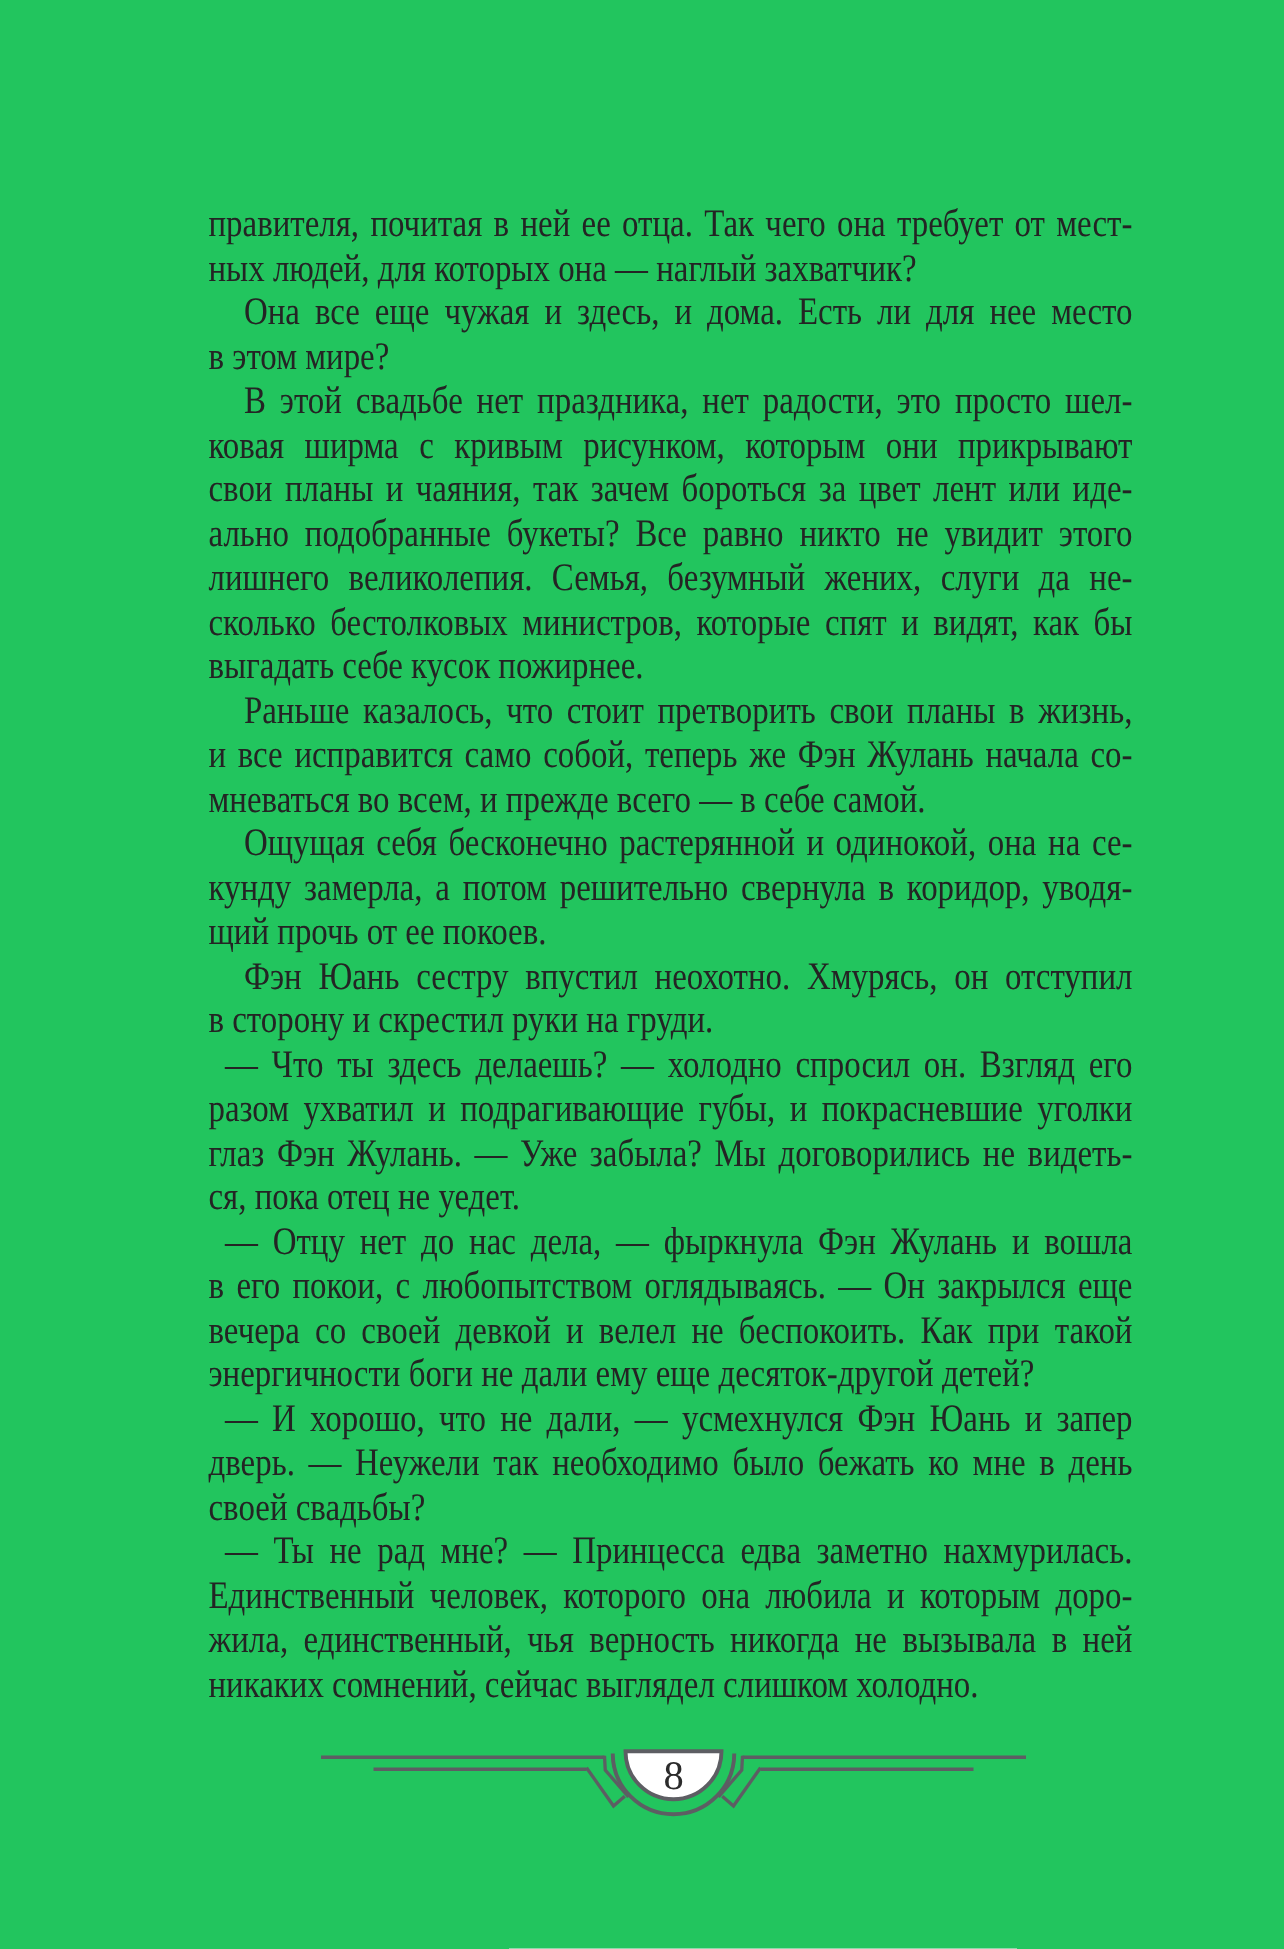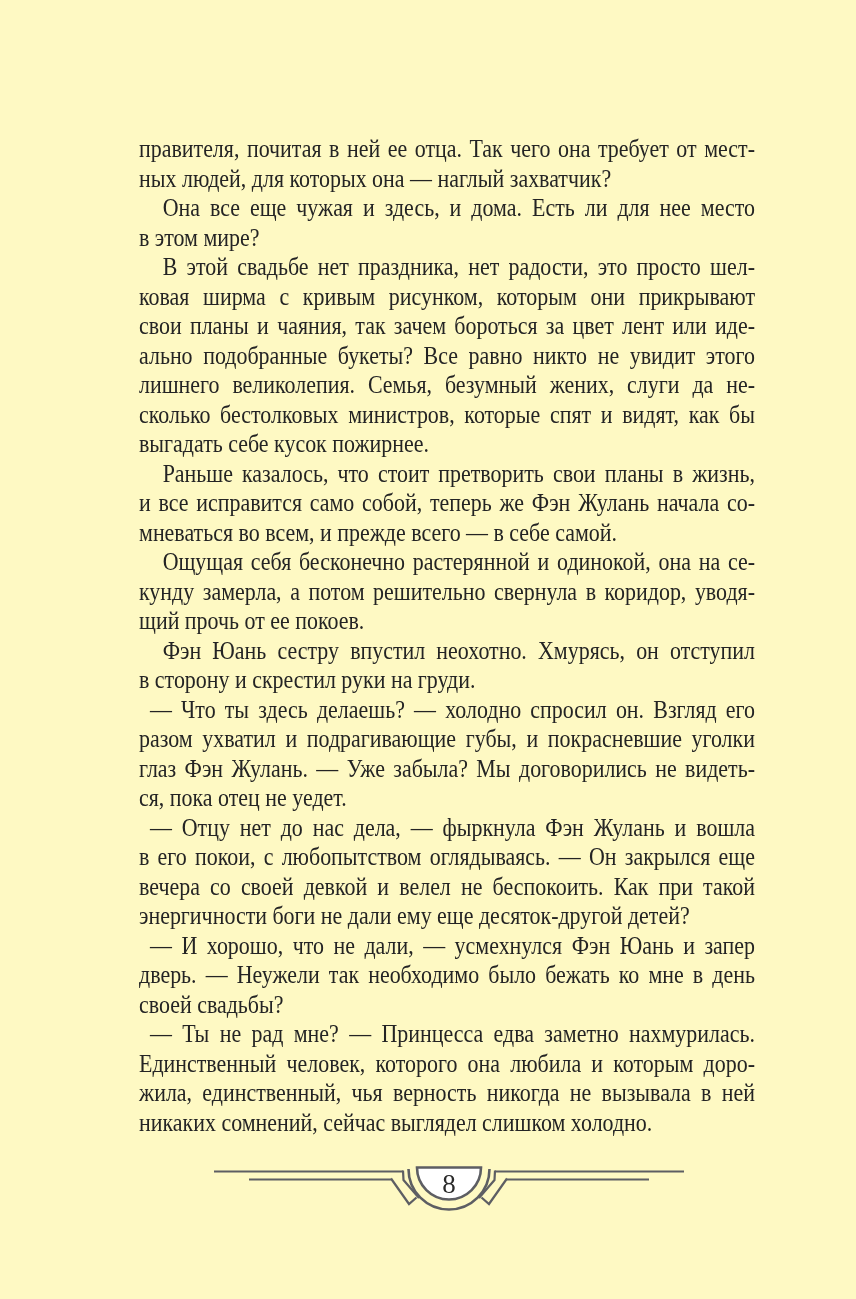--- a/index.html
+++ b/index.html
@@ -1,19 +1,19 @@
 <!DOCTYPE html>
 <html lang="ru"><head>
 <meta charset="utf-8">
 <style>
   html,body{margin:0;padding:0;background:#e8e8e8;}
   .page{
     position:relative;
     width:856px;height:1299px;
-    background:#fef9c3;
+    background:#22c55e;
     overflow:hidden;
     margin:0 auto;
   }
   .textblock{
     position:absolute;
     left:139px;top:134px;
     width:730px;
     transform:scaleX(0.8438);
     transform-origin:0 0;
     font-family:"Liberation Serif","DejaVu Serif",serif;

